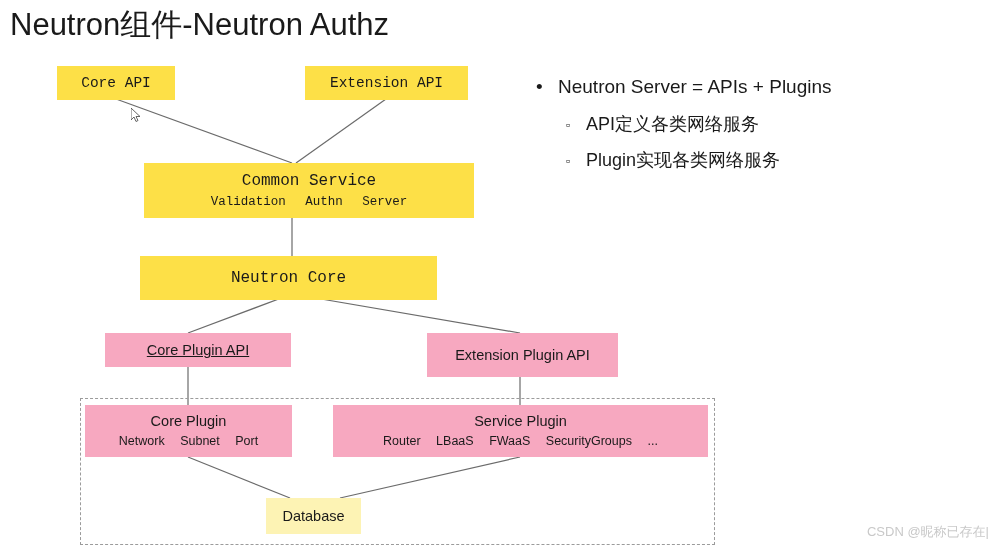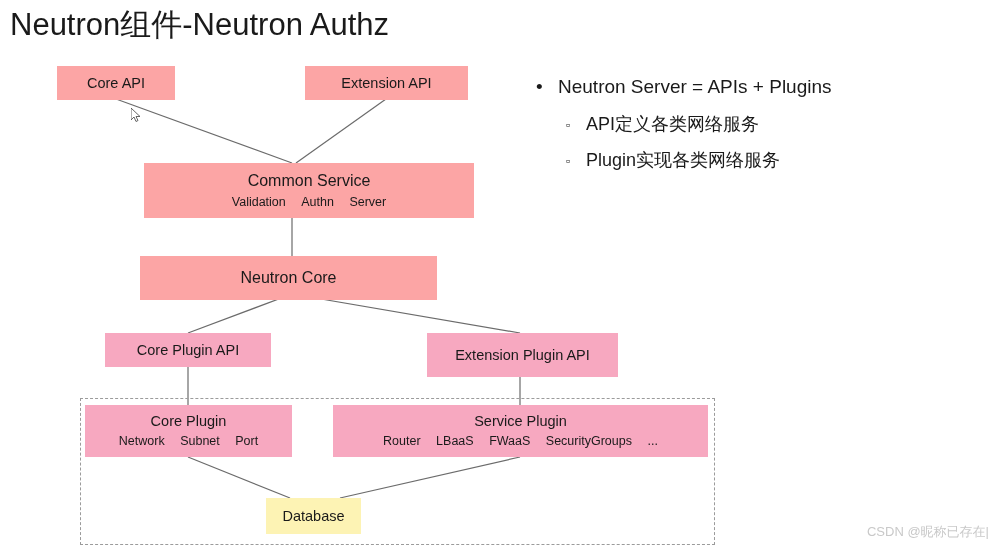--- a/index.html
+++ b/index.html
@@ -13,21 +13,21 @@
     position:absolute;left:10px;top:4px;
     font-size:31px;color:#1a1a1a;font-weight:400;letter-spacing:0px;
     white-space:nowrap;
   }
   svg.wires{position:absolute;left:0;top:0;width:999px;height:547px;pointer-events:none;}
   .box{
     position:absolute;box-sizing:border-box;
     display:flex;flex-direction:column;align-items:center;justify-content:center;
     color:#1a1a1a;
   }
-  .cyan{background:#fca5a5;}
+  .cyan{background:#fde047;font-family:Liberation Mono, monospace;}
   .pink{background:#f7a8c0;}
   .yellow{background:#fdf3b4;}
   .b-label{font-size:14.5px;line-height:1.25;}
   .b-label.big{font-size:16px;}
   .b-sub{font-size:12.5px;line-height:1.3;margin-top:3px;}
   .b-sub span{margin:0 6px;}
   .dashed-group{
     position:absolute;border:1px dashed #9b9b9b;box-sizing:border-box;
   }
   .bullets{position:absolute;left:536px;top:76px;width:450px;color:#1a1a1a;}
@@ -85,21 +85,21 @@
       <span>Validation</span>
       <span>Authn</span>
       <span>Server</span>
     </div>
   </div>
 
   <div class="box cyan" style="left:140px;top:256px;width:297px;height:44px;">
     <div class="b-label big">Neutron Core</div>
   </div>
 
-  <div class="box pink" style="left:105px;top:333px;width:166px;height:34px;">
+  <div class="box pink" style="left:105px;top:333px;width:186px;height:34px;text-decoration:underline;">
     <div class="b-label">Core Plugin API</div>
   </div>
 
   <div class="box pink" style="left:427px;top:333px;width:191px;height:44px;">
     <div class="b-label">Extension Plugin API</div>
   </div>
 
   <div class="box pink" style="left:85px;top:405px;width:207px;height:52px;">
     <div class="b-label">Core Plugin</div>
     <div class="b-sub">

